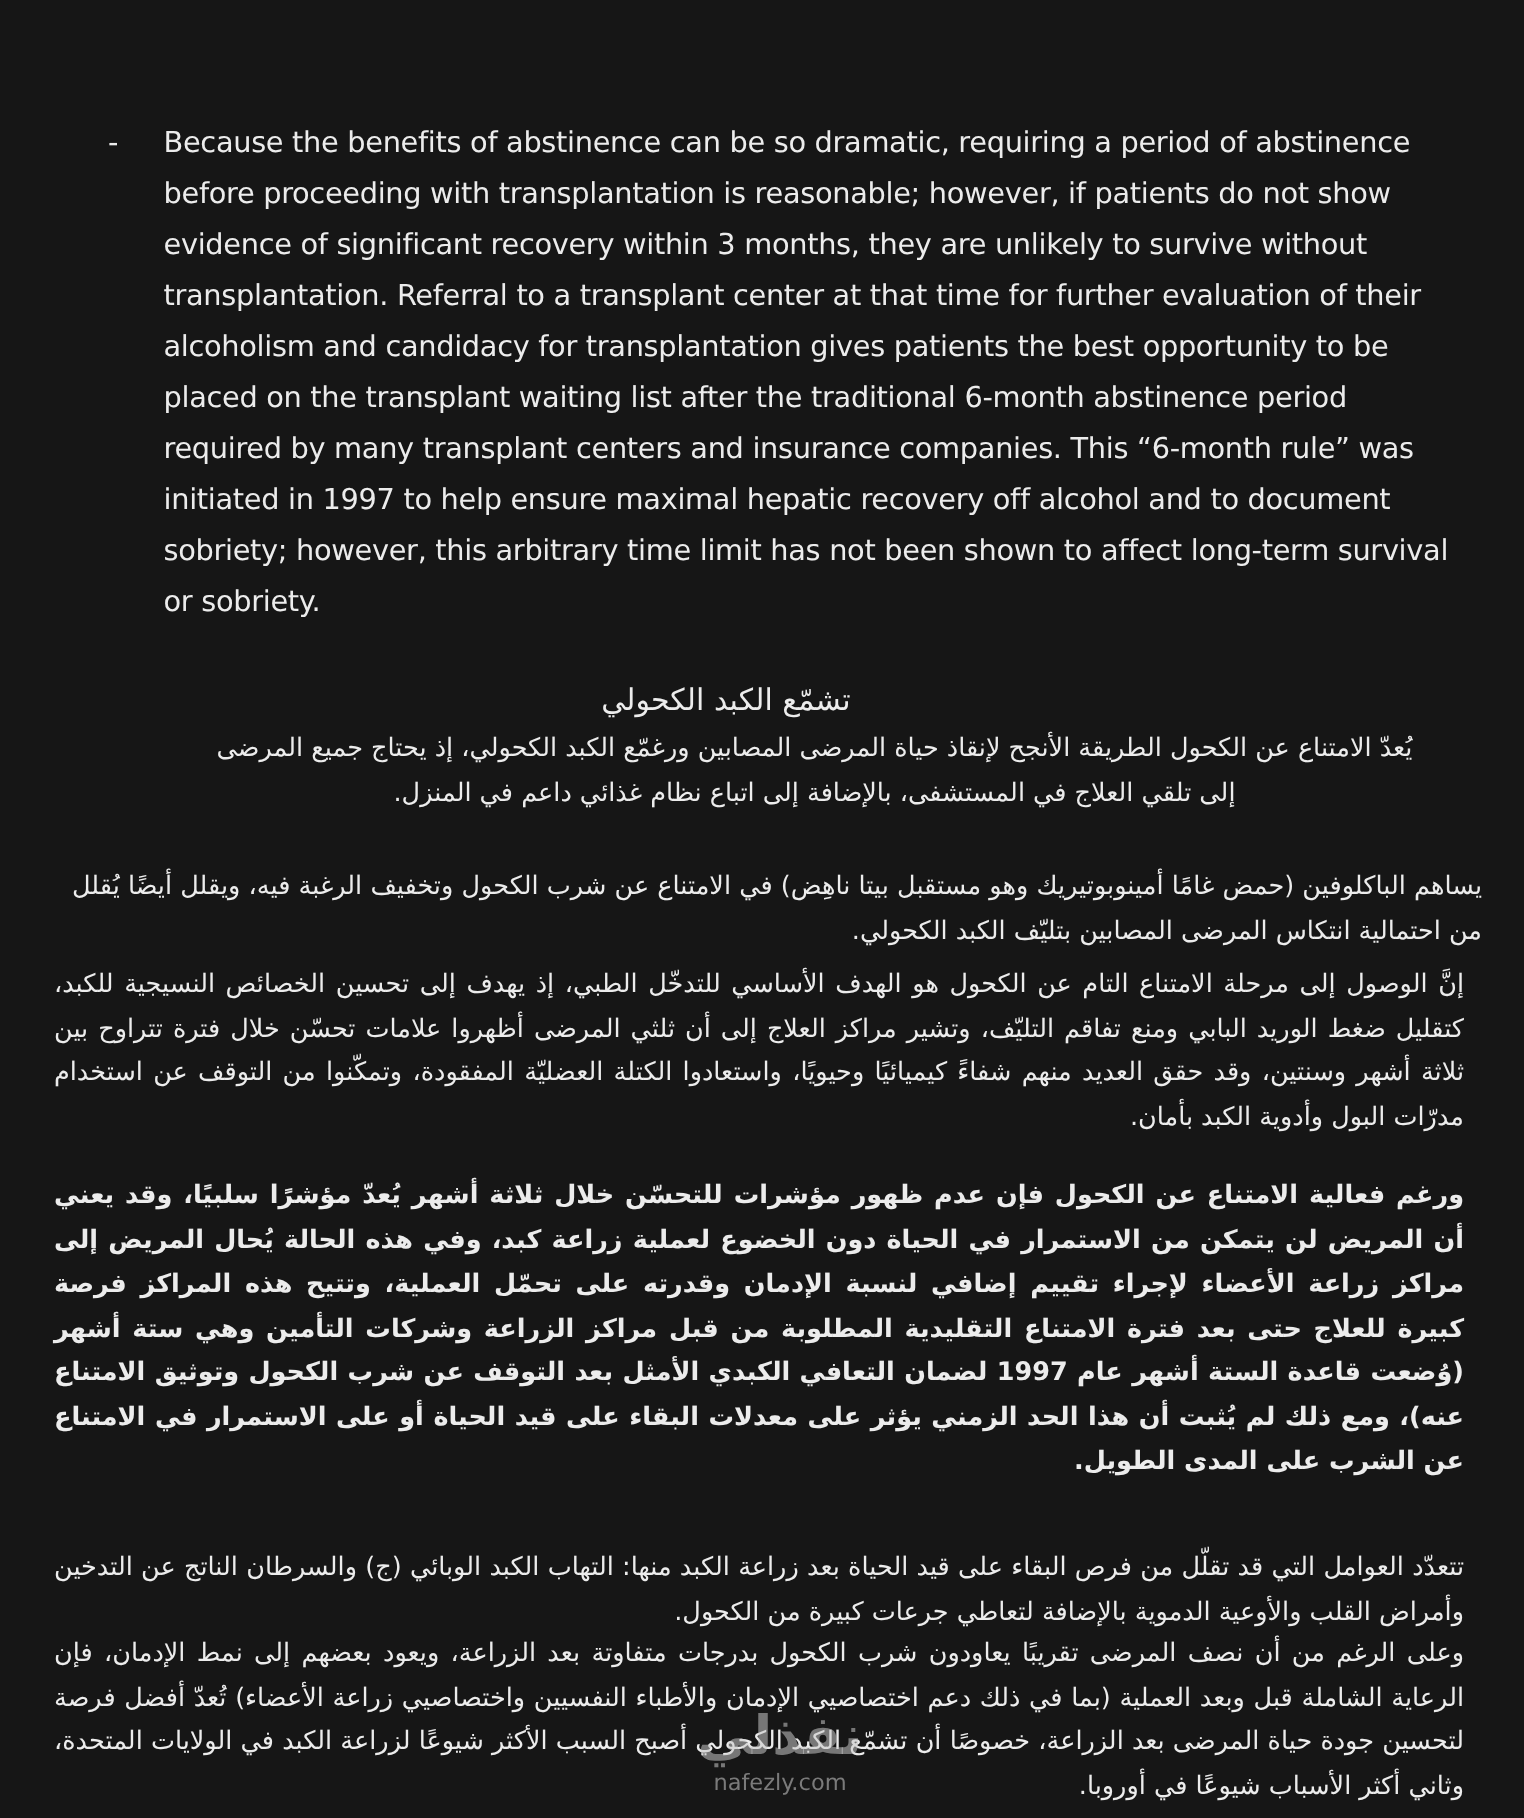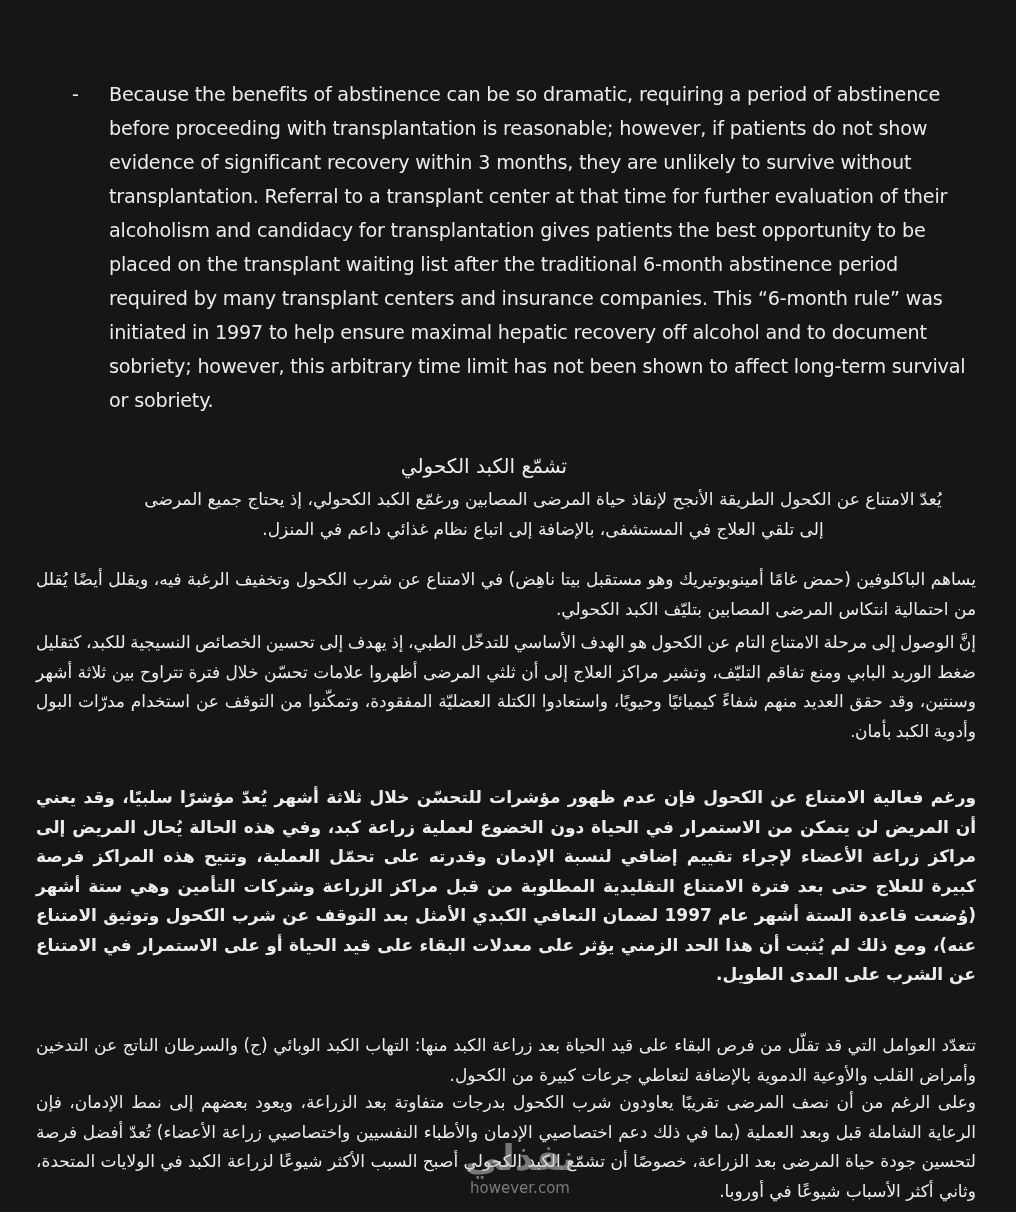--- a/index.html
+++ b/index.html
@@ -70,21 +70,21 @@
     .ar-p {
       position: absolute;
       left: 36px;
       width: 940px;
       text-align: justify;
       text-align-last: right;
       font-size: 17px;
       line-height: 29.5px;
     }
     #p1 { top: 565px; }
-    #p2 { top: 628px; font-family: Liberation Serif, serif; }
+    #p2 { top: 642px; }
     #p3 { top: 783px; font-weight: bold; }
     #p4 { top: 1031px; }
     #p5 { top: 1088px; }
 
     .watermark {
       position: absolute;
       left: 445px;
       top: 1138px;
       width: 150px;
       text-align: center;
@@ -112,24 +112,24 @@
 
   <div class="en-block">
     <span class="en-bullet">-</span>
     <p class="en-text" style="margin:0">Because the benefits of abstinence can be so dramatic, requiring a period of abstinence before  proceeding  with transplantation  is  reasonable;  however, if patients do not show evidence of significant recovery within 3 months, they are unlikely to survive without transplantation.  Referral to a transplant center at that time for further evaluation of their alcoholism and candidacy for transplantation gives patients the best opportunity to be placed on the transplant waiting list after the traditional 6-month abstinence period required by many transplant centers and insurance companies. This “6-month rule”  was initiated in 1997 to help ensure maximal hepatic recovery off alcohol and to document sobriety; however, this arbitrary time limit has not been shown to affect long-term survival or sobriety.</p>
   </div>
 
   <h2 class="ar ar-title" style="margin:0;font-weight:normal">تشمّع الكبد الكحولي</h2>
 
   <p class="ar ar-intro" style="margin:0">يُعدّ الامتناع عن الكحول الطريقة الأنجح لإنقاذ حياة المرضى المصابين ورغمّع الكبد الكحولي، إذ يحتاج جميع المرضى إلى تلقي العلاج في المستشفى، بالإضافة إلى اتباع نظام غذائي داعم في المنزل.</p>
 
-  <p class="ar ar-p" id="p1" style="margin:0">يساهم الباكلوفين (حمض غامًا أمينوبوتيريك وهو مستقبل بيتا ناهِض) في الامتناع عن شرب الكحول وتخفيف الرغبة فيه، ويقلل أيضًا يُقلل من احتمالية انتكاس المرضى المصابين بتليّف الكبد الكحولي.</p>
+  <p class="ar ar-p" id="p1" style="margin:12px">يساهم الباكلوفين (حمض غامًا أمينوبوتيريك وهو مستقبل بيتا ناهِض) في الامتناع عن شرب الكحول وتخفيف الرغبة فيه، ويقلل أيضًا يُقلل من احتمالية انتكاس المرضى المصابين بتليّف الكبد الكحولي.</p>
   <p class="ar ar-p" id="p2" style="margin:0">إنَّ الوصول إلى مرحلة الامتناع التام عن الكحول هو الهدف الأساسي للتدخّل الطبي، إذ يهدف إلى تحسين الخصائص النسيجية للكبد، كتقليل ضغط الوريد البابي ومنع تفاقم التليّف، وتشير مراكز العلاج إلى أن ثلثي المرضى أظهروا علامات تحسّن خلال فترة تتراوح بين ثلاثة أشهر وسنتين، وقد حقق العديد منهم شفاءً كيميائيًا وحيويًا، واستعادوا الكتلة العضليّة المفقودة، وتمكّنوا من التوقف عن استخدام مدرّات البول وأدوية الكبد بأمان.</p>
   <p class="ar ar-p" id="p3" style="margin:0">ورغم فعالية الامتناع عن الكحول فإن عدم ظهور مؤشرات للتحسّن خلال ثلاثة أشهر يُعدّ مؤشرًا سلبيًا، وقد يعني أن المريض لن يتمكن من الاستمرار في الحياة دون الخضوع لعملية زراعة كبد،  وفي هذه الحالة يُحال المريض إلى مراكز زراعة الأعضاء لإجراء تقييم إضافي لنسبة الإدمان وقدرته على تحمّل العملية، وتتيح هذه المراكز فرصة كبيرة للعلاج حتى بعد فترة الامتناع التقليدية المطلوبة من قبل مراكز الزراعة وشركات التأمين وهي ستة أشهر (وُضعت قاعدة الستة أشهر عام 1997 لضمان التعافي الكبدي الأمثل بعد التوقف عن شرب الكحول وتوثيق الامتناع عنه)، ومع ذلك لم يُثبت أن هذا الحد الزمني يؤثر على معدلات البقاء على قيد الحياة أو على الاستمرار في الامتناع عن الشرب على المدى الطويل.</p>
   <p class="ar ar-p" id="p4" style="margin:0">تتعدّد العوامل التي قد تقلّل من فرص البقاء على قيد الحياة بعد زراعة الكبد منها: التهاب الكبد الوبائي (ج) والسرطان الناتج عن التدخين وأمراض القلب والأوعية الدموية بالإضافة لتعاطي جرعات كبيرة من الكحول.</p>
   <p class="ar ar-p" id="p5" style="margin:0">وعلى الرغم من أن نصف المرضى تقريبًا يعاودون شرب الكحول بدرجات متفاوتة بعد الزراعة، ويعود بعضهم إلى نمط الإدمان، فإن الرعاية الشاملة قبل وبعد العملية (بما في ذلك دعم اختصاصيي الإدمان والأطباء النفسيين واختصاصيي زراعة الأعضاء) تُعدّ أفضل فرصة لتحسين جودة حياة المرضى بعد الزراعة، خصوصًا أن تشمّع الكبد الكحولي أصبح السبب الأكثر شيوعًا لزراعة الكبد في الولايات المتحدة، وثاني أكثر الأسباب شيوعًا في أوروبا.</p>
 
   <div class="watermark">
     <div class="wm-ar">نفذلي</div>
-    <div class="wm-en">however.com</div>
+    <div class="wm-en">nafezly.com</div>
   </div>
 
 </div>
 
 </body></html>

